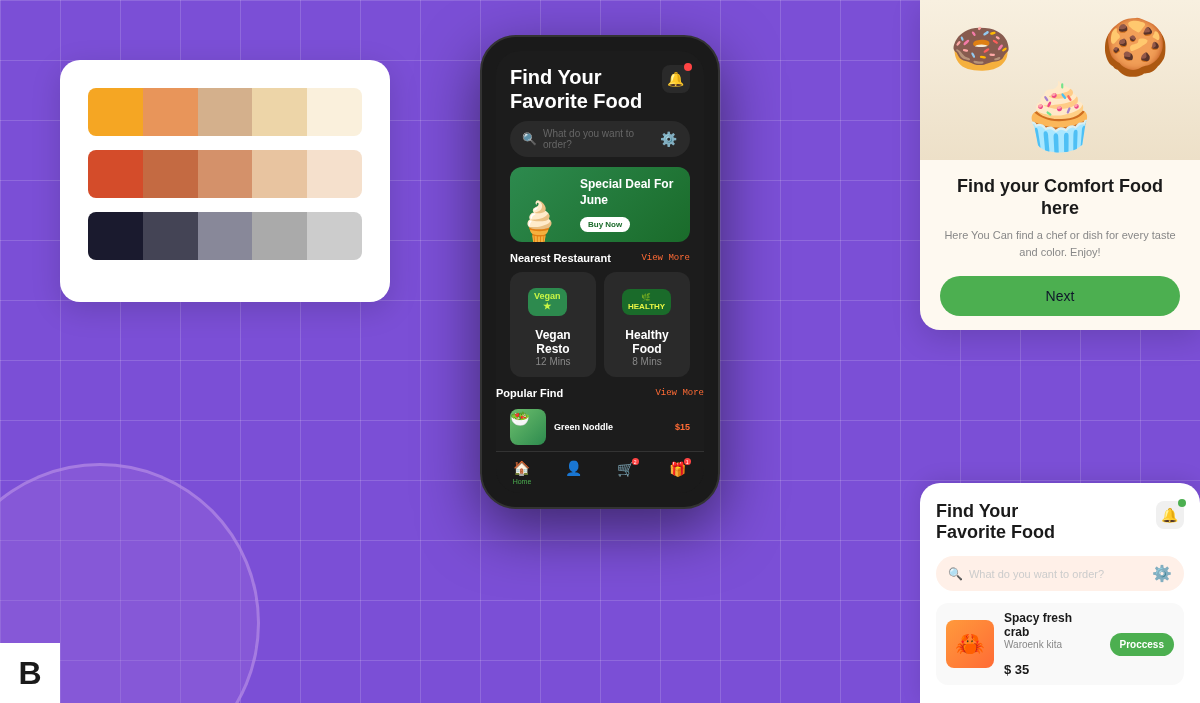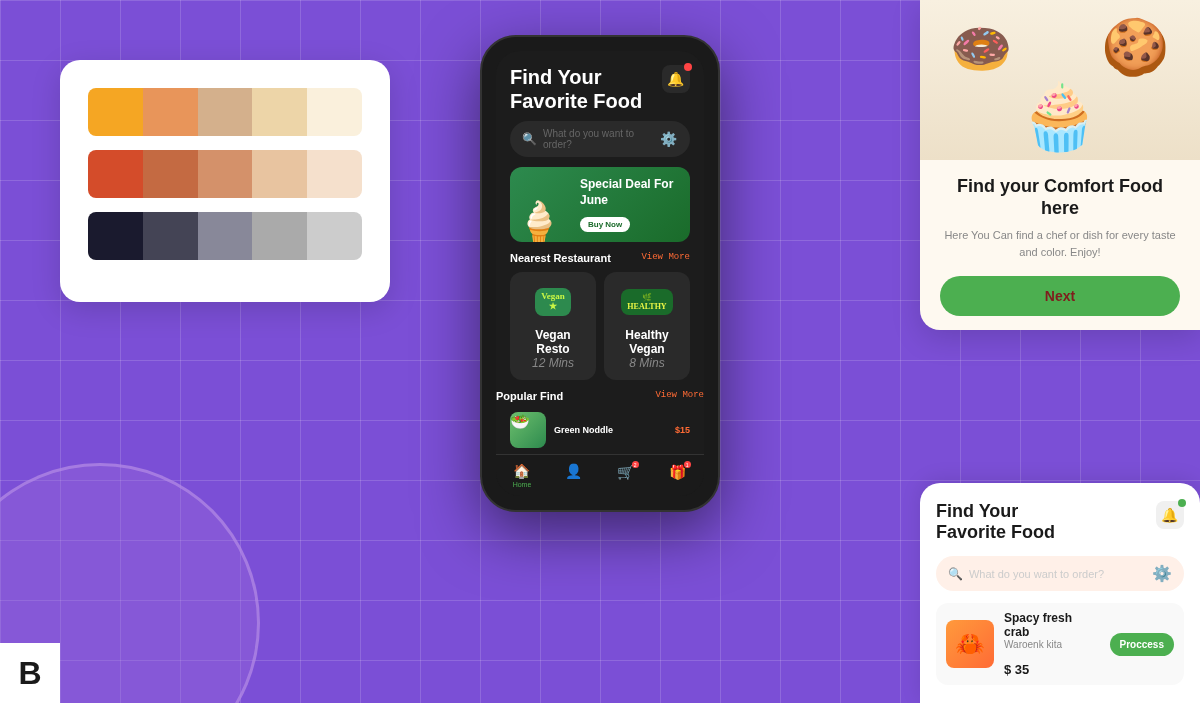--- a/index.html
+++ b/index.html
@@ -174,20 +174,21 @@
       position: absolute;
       left: 4px;
       bottom: 0;
       font-size: 40px;
       line-height: 1;
     }
 
     .section-header {
       display: flex;
       justify-content: space-between;
+      align-items: center;
       padding: 0 14px 8px;
     }
     .section-title { color: white; font-size: 11px; font-weight: 700; }
     .view-more { color: #ff6b35; font-size: 9px; cursor: pointer; font-family: Liberation Mono, monospace; }
 
     .restaurant-grid {
       display: flex;
       gap: 8px;
       padding: 0 14px 10px;
     }
@@ -197,22 +198,21 @@
       border-radius: 12px;
       padding: 10px;
       text-align: center;
     }
     .restaurant-icon {
       width: 50px;
       height: 40px;
       margin: 0 auto 6px;
       display: flex;
       align-items: center;
-      justify-content: center;
-      font-family: Liberation Serif, serif;
+      justify-content: flex-start;
     }
     .vegan-logo {
       background: #2d8a4e;
       border-radius: 8px;
       padding: 4px 6px;
       font-size: 9px;
       font-weight: 900;
       color: #c8f545;
       text-align: center;
       line-height: 1.1;
@@ -220,21 +220,21 @@
     .healthy-logo {
       background: #1a6b2a;
       border-radius: 8px;
       padding: 4px 6px;
       font-size: 8px;
       font-weight: 900;
       color: #e8f545;
       text-align: center;
     }
     .restaurant-name { color: white; font-size: 12px; font-weight: 700; }
-    .restaurant-time { color: #888; font-size: 12px; font-style: italic; }
+    .restaurant-time { color: #888; font-size: 10px; }
 
     .popular-section {
       padding: 0 0 4px;
     }
     .menu-item {
       display: flex;
       align-items: center;
       padding: 6px 14px;
       gap: 8px;
     }
@@ -317,26 +317,26 @@
       line-height: 1.2;
     }
     .comfort-desc {
       font-size: 11px;
       color: #888;
       margin-bottom: 16px;
       line-height: 1.5;
     }
     .next-btn {
       background: #4CAF50;
-      color: #7f1d1d;
+      color: #0f172a;
       border: none;
       border-radius: 30px;
       padding: 12px 50px;
       font-size: 14px;
-      font-weight: 700;
+      font-weight: 400;
       cursor: pointer;
       width: 100%;
     }
 
     
     .fav-card {
       position: absolute;
       bottom: 0;
       right: 0;
       width: 280px;
@@ -500,21 +500,21 @@
           <div class="restaurant-icon">
             <div class="vegan-logo">Vegan<br>★</div>
           </div>
           <div class="restaurant-name">Vegan Resto</div>
           <div class="restaurant-time">12 Mins</div>
         </div>
         <div class="restaurant-card">
           <div class="restaurant-icon">
             <div class="healthy-logo">🌿<br>HEALTHY</div>
           </div>
-          <div class="restaurant-name">Healthy Vegan</div>
+          <div class="restaurant-name">Healthy Food</div>
           <div class="restaurant-time">8 Mins</div>
         </div>
       </div>
 
       <div class="section-header popular-section">
         <span class="section-title">Popular Find</span>
         <span class="view-more">View More</span>
       </div>
       <div class="menu-item">
         <div class="menu-img">🥗</div>

